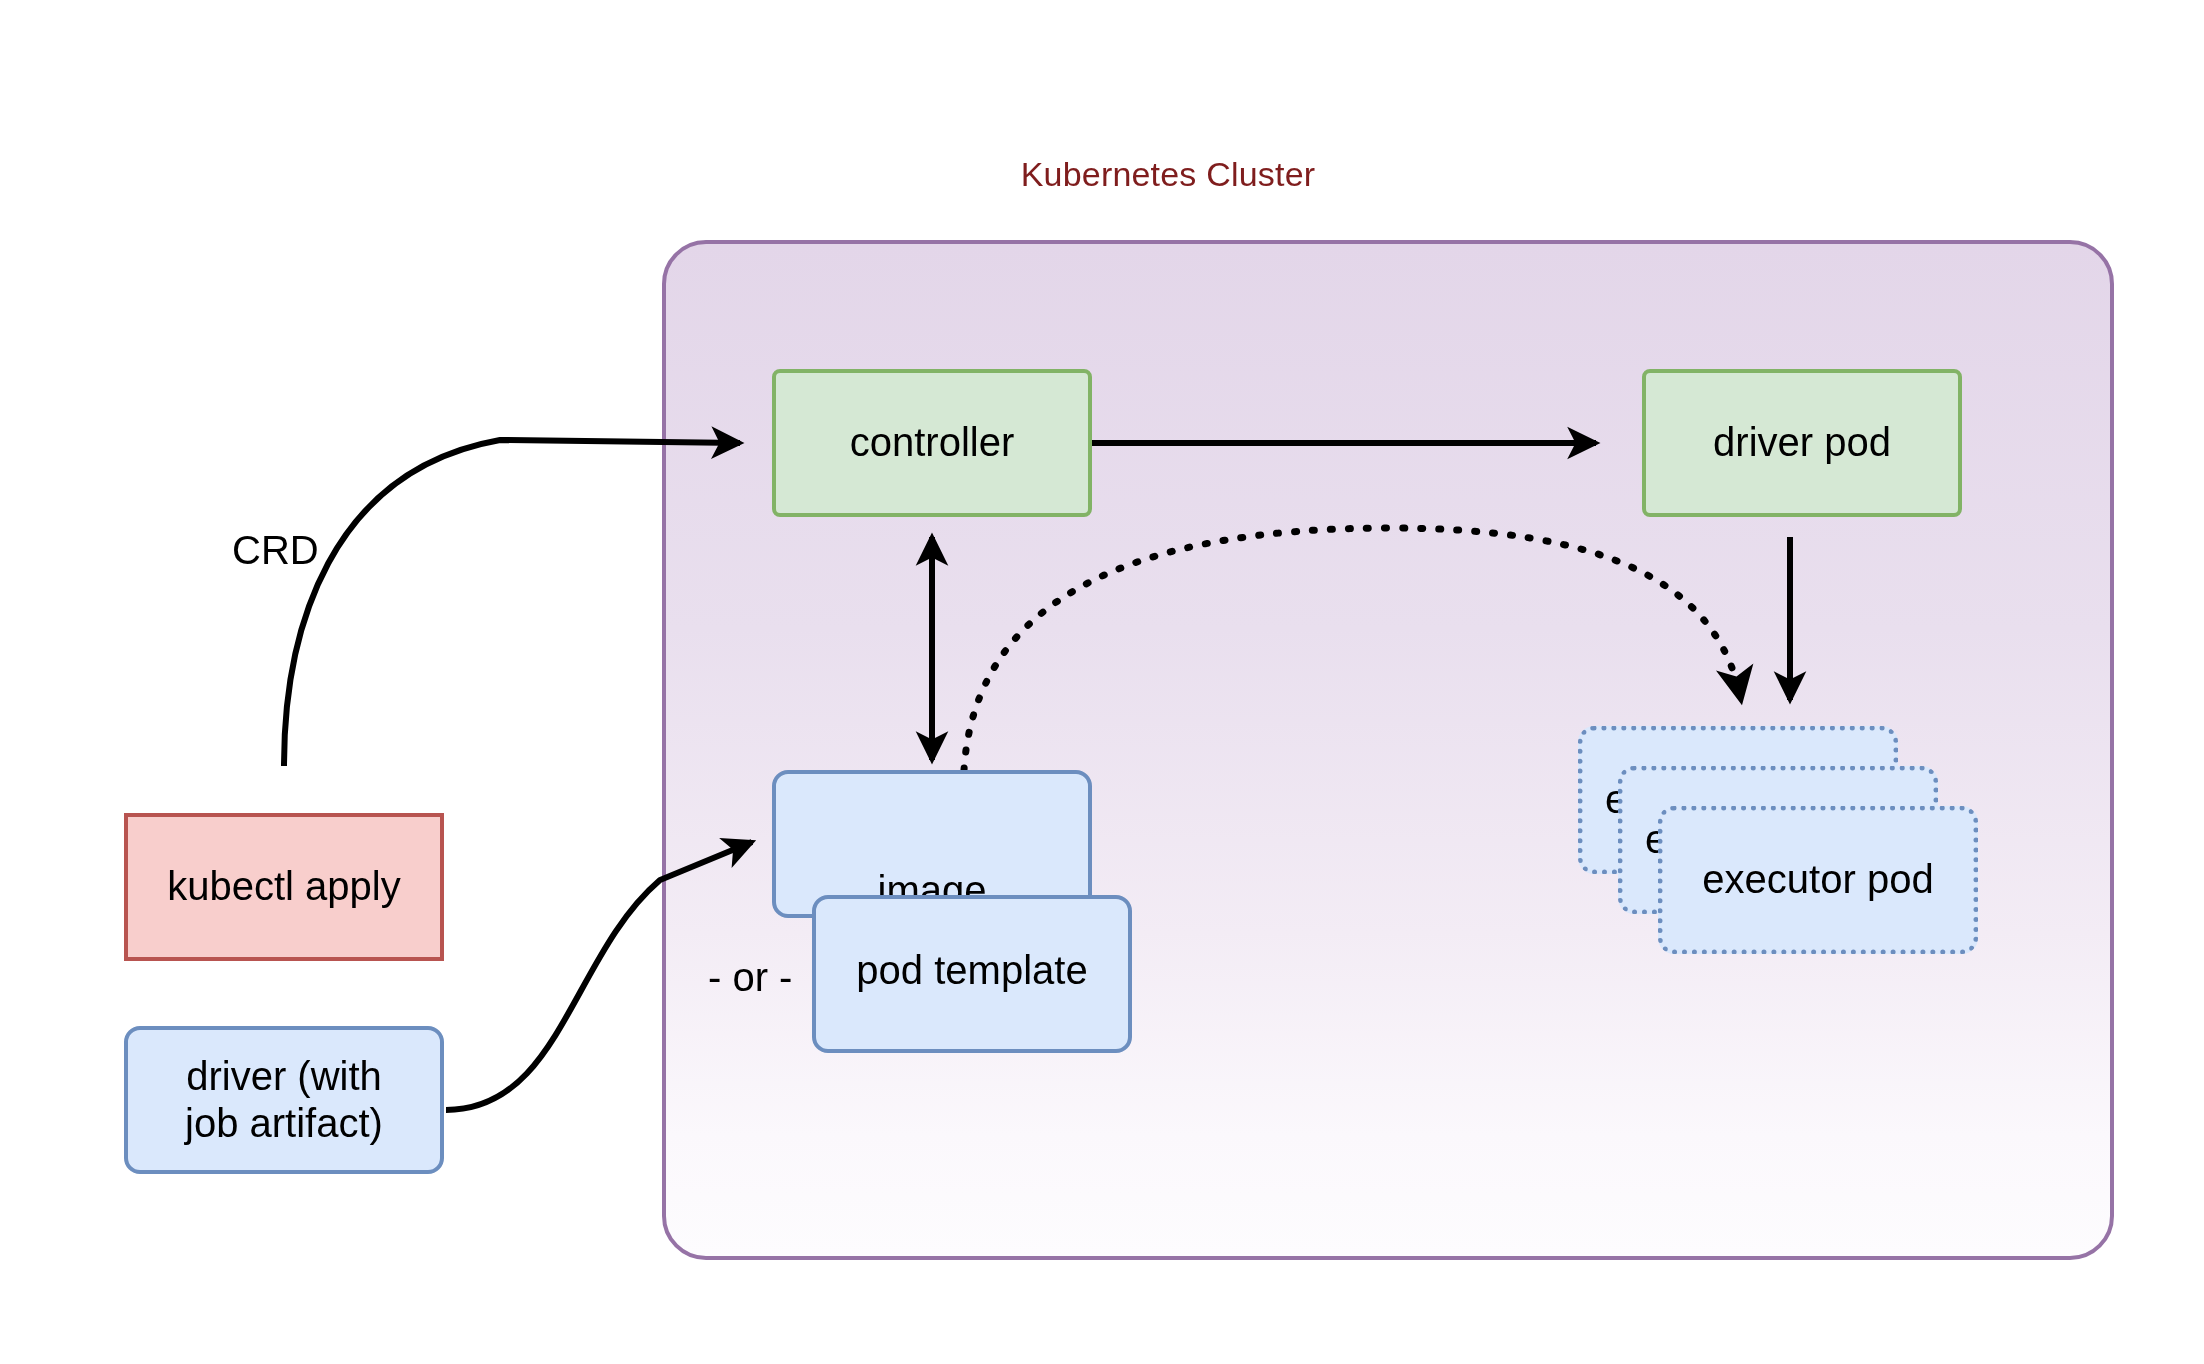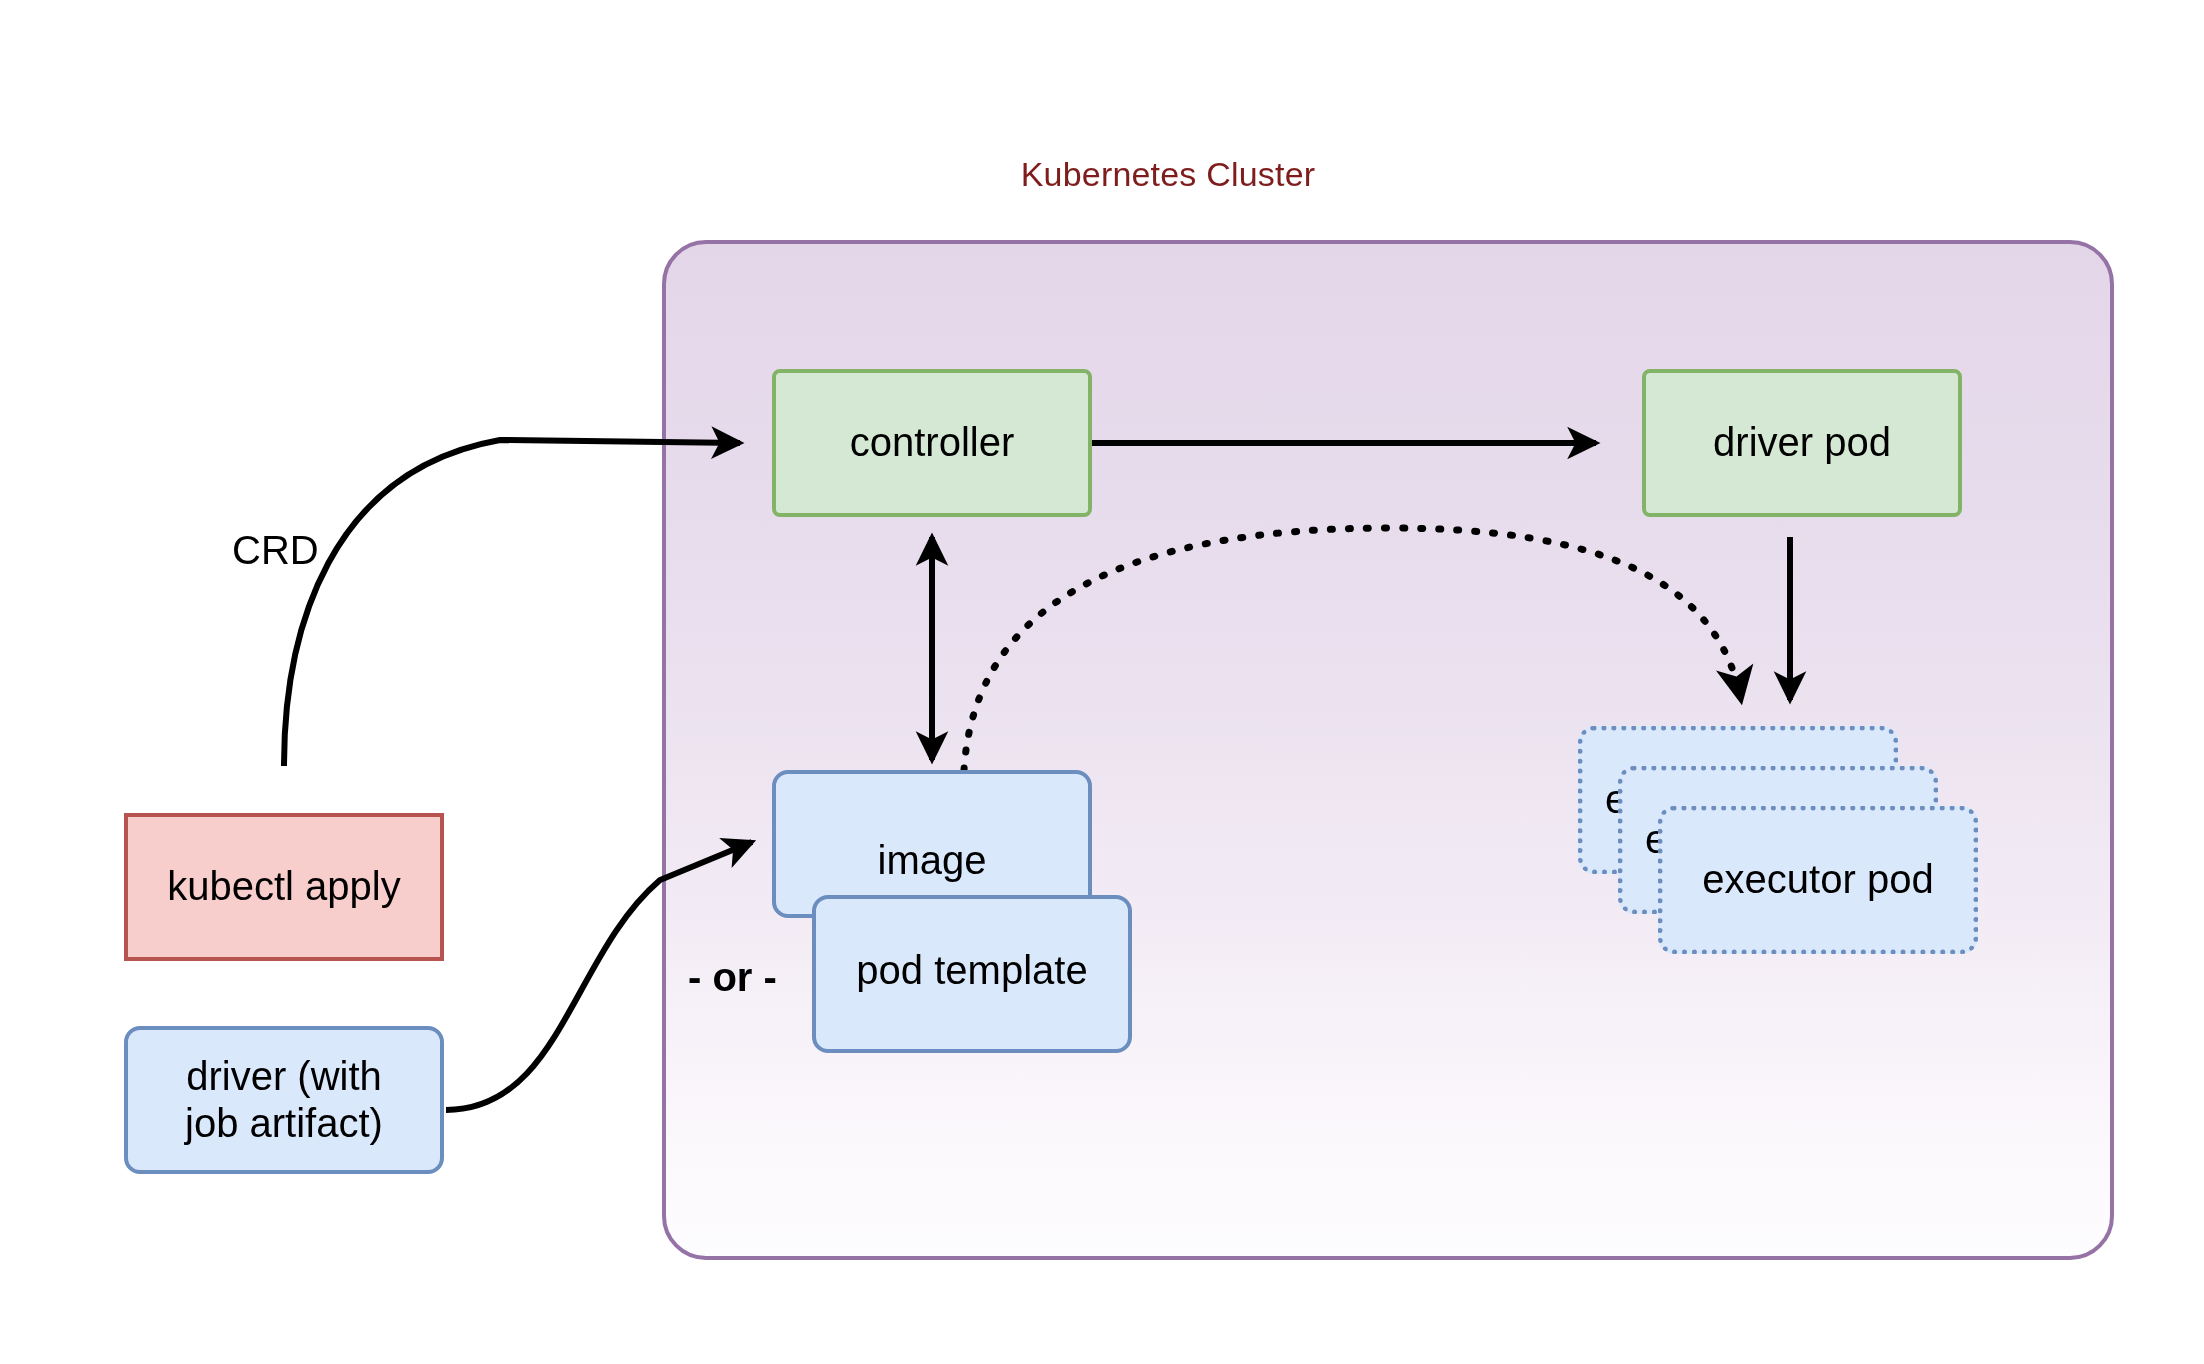--- a/index.html
+++ b/index.html
@@ -142,23 +142,23 @@
   </div>
 
   <div class="node box-blue-dotted" style="left:1618px; top:766px; width:320px; height:148px; justify-content:flex-start; padding-left:22px;">
     <span>executor pod</span>
   </div>
 
   <div class="node box-blue-dotted" style="left:1658px; top:806px; width:320px; height:148px;">
     <span>executor pod</span>
   </div>
 
-  <div class="node box-blue" style="left:772px; top:770px; width:320px; height:148px; align-items:center; padding-top:34px;">
+  <div class="node box-blue" style="left:772px; top:770px; width:320px; height:148px; align-items:flex-end; padding-top:34px;">
     <span>image</span>
   </div>
 
-  <div class="edge-label" style="left:688px; top:955px;font-weight:bold;">- or -</div>
+  <div class="edge-label" style="left:708px; top:955px;">- or -</div>
 
   <div class="node box-blue" style="left:812px; top:895px; width:320px; height:158px; align-items:flex-start; padding-top:48px;">
     <span>pod template</span>
   </div>
 
 </div>
 
 </body></html>

